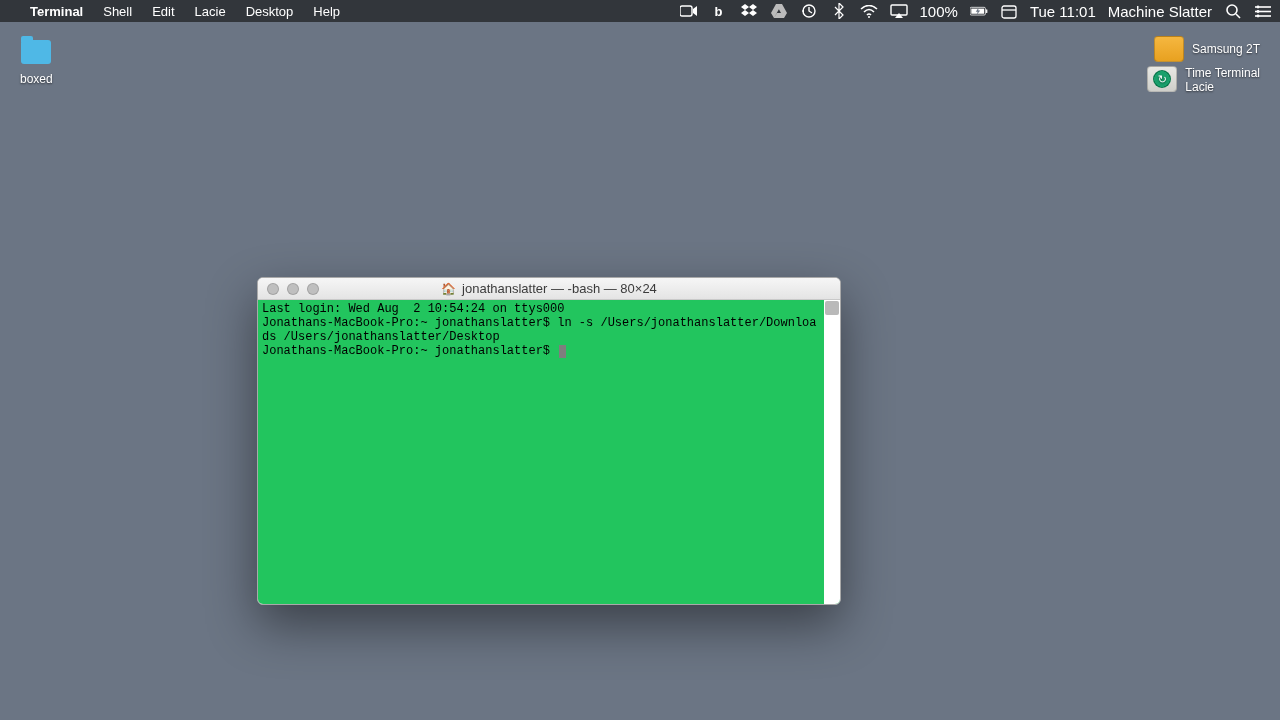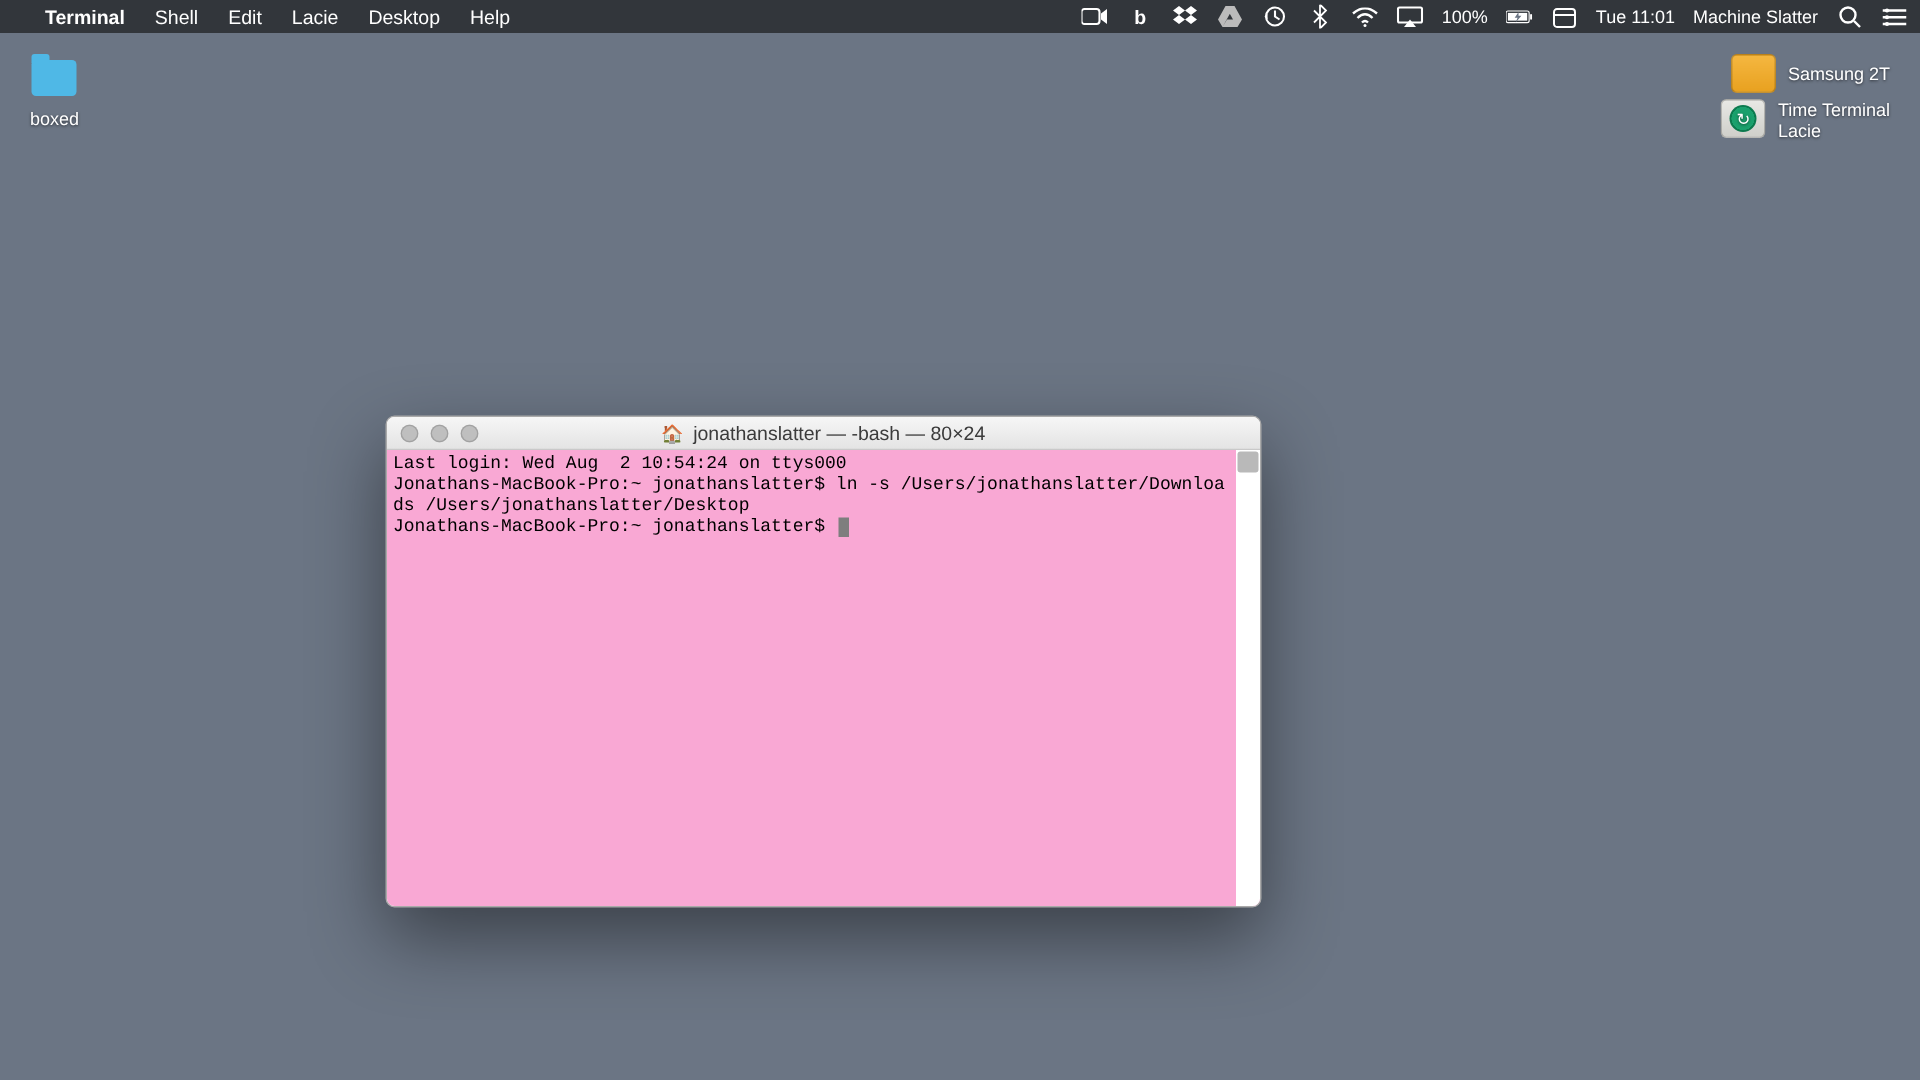--- a/index.html
+++ b/index.html
@@ -23,21 +23,21 @@
     color: #fff;
     font-size: 13px;
     padding: 0 8px;
   }
   .menubar .left { display: flex; align-items: center; gap: 0; }
   .menubar .right { margin-left: auto; display: flex; align-items: center; gap: 12px; }
   .apple-logo { font-size: 15px; padding: 0 10px 0 2px; }
   .menu-item { padding: 0 10px; cursor: default; }
   .menu-app { font-weight: 600; }
   .status-icon { display: inline-flex; align-items: center; justify-content: center; width: 18px; height: 18px; }
-  .status-text { font-size: 12px; }
+  .status-text { font-size: 15px; }
 
   
   .desktop-icon {
     position: absolute;
     display: flex;
     align-items: center;
     gap: 8px;
     color: #fff;
     font-size: 12px;
     text-shadow: 0 1px 2px rgba(0,0,0,0.6);
@@ -107,21 +107,21 @@
   .tl { width: 12px; height: 12px; border-radius: 50%; background: #bfbfbf; border: 0.5px solid rgba(0,0,0,0.15); }
   .title-center {
     position: absolute; left: 0; right: 0;
     display: flex; justify-content: center; align-items: center; gap: 6px;
     pointer-events: none;
   }
   .home-icon { font-size: 12px; color: #c08a3c; }
   .terminal-body {
     flex: 1;
     position: relative;
-    background: #f9a8d4;
+    background: #22c55e;
   }
   .terminal-text {
     position: absolute;
     top: 2px; left: 4px; right: 18px;
     font-family: "Menlo","Andale Mono","Courier New",monospace;
     font-size: 12px;
     line-height: 14px;
     color: #000;
     white-space: pre-wrap;
     word-break: break-all;

